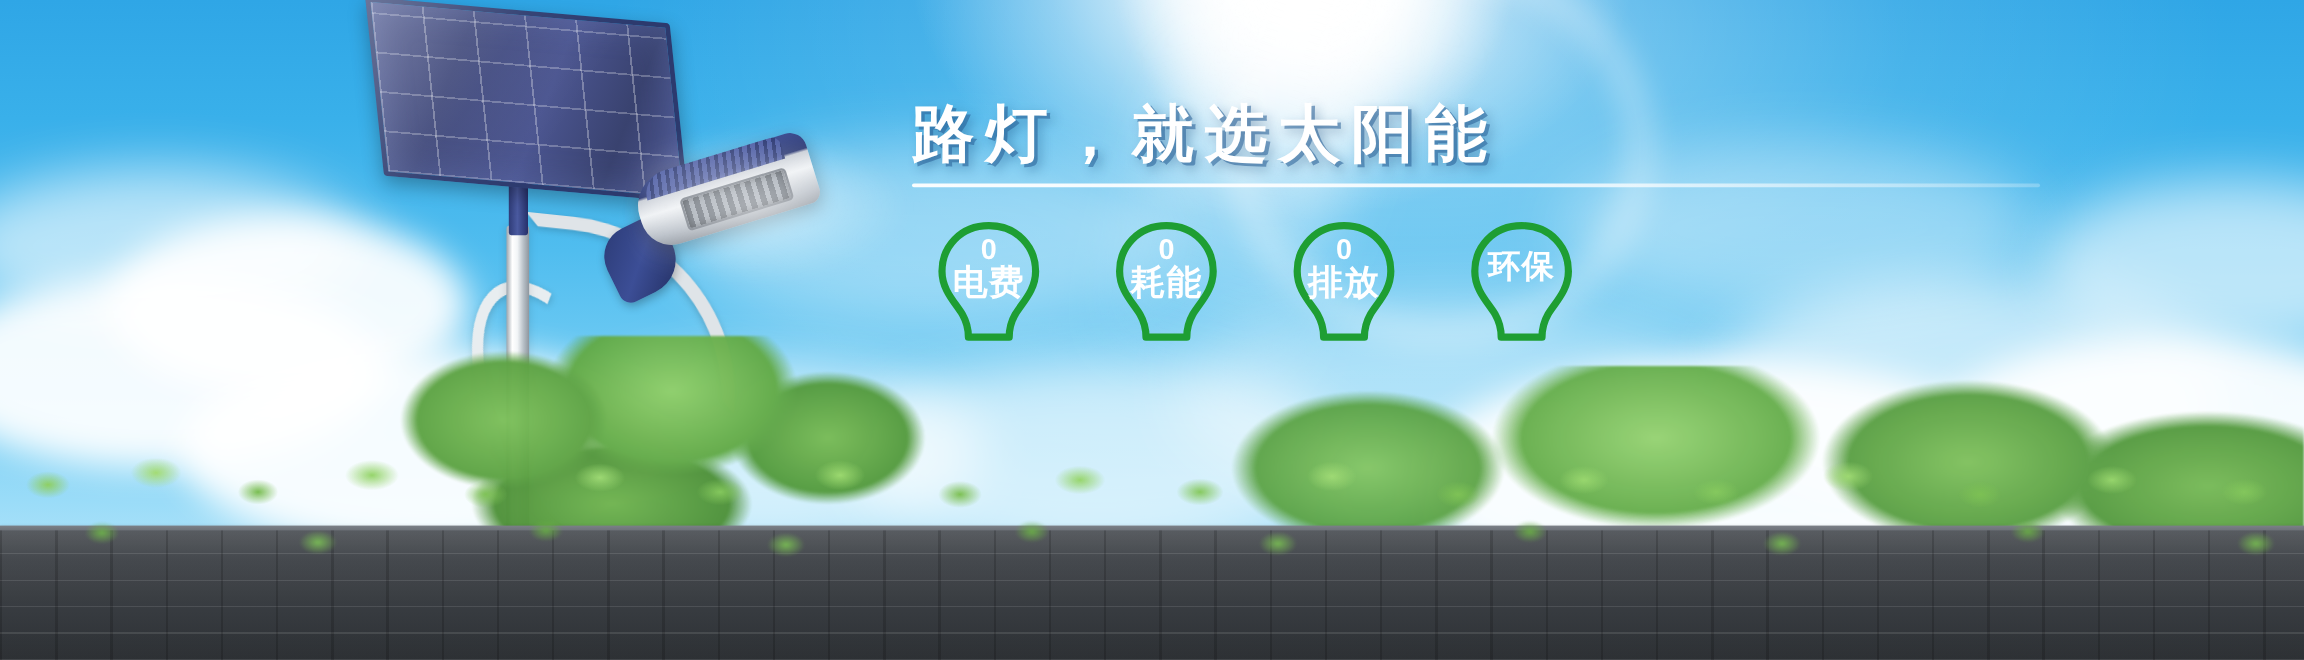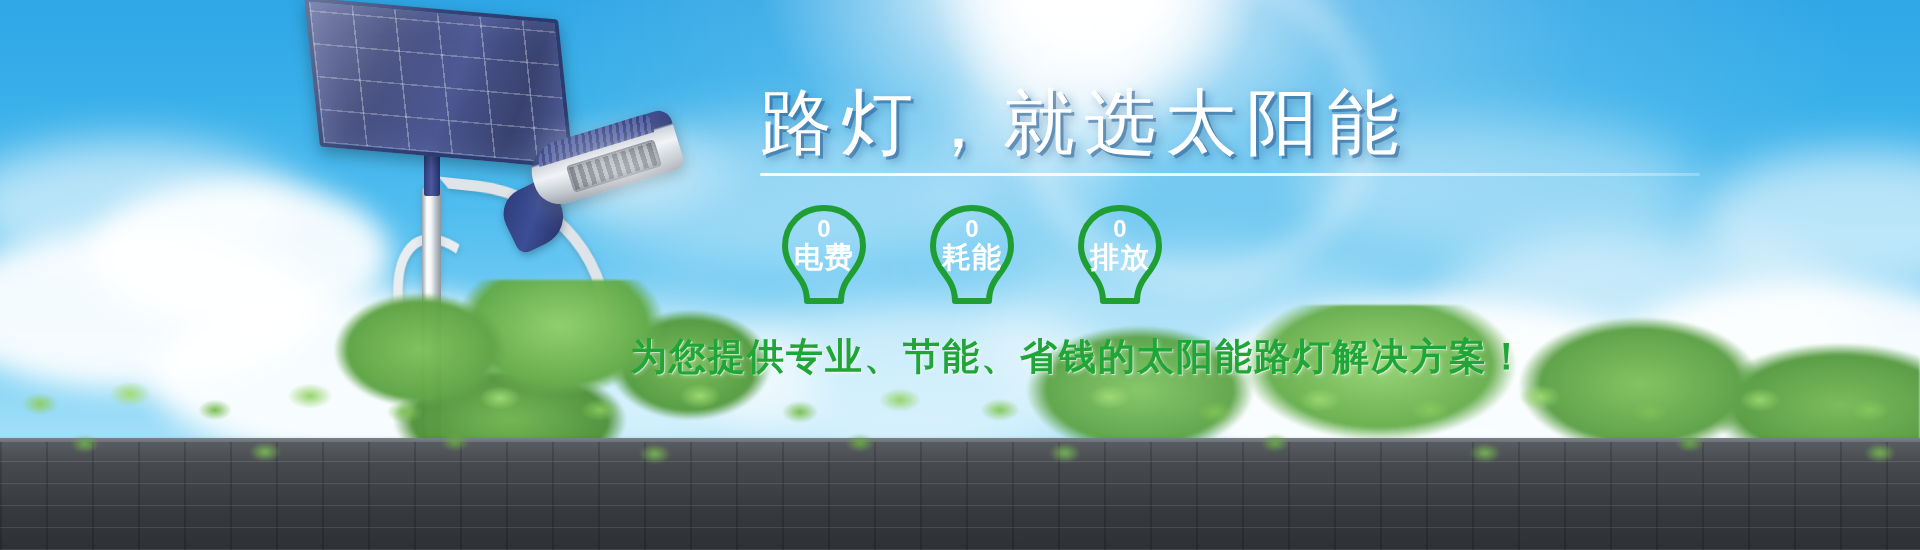--- a/index.html
+++ b/index.html
@@ -183,21 +183,21 @@
   .lampglow{
     position:absolute; left:236px; top:118px; width:230px; height:120px;
     background:radial-gradient(ellipse at 40% 45%, rgba(255,255,255,0.55) 0%, rgba(255,255,255,0.0) 66%);
     filter:blur(9px); pointer-events:none;
   }
 
   
   .copy{ position:absolute; left:760px; top:86px; width:1120px; height:330px; }
 
   .headline{
-    font-size:72px; line-height:1.02; font-weight:normal; letter-spacing:9px;
+    font-size:52px; line-height:1.02; font-weight:bold; letter-spacing:9px;
     color:#ffffff; white-space:nowrap;
     text-shadow:
       3px 3px 0 rgba(40,95,150,0.55),
       5px 5px 10px rgba(20,70,120,0.40);
   }
   .rule{
     margin-top:14px; width:940px; height:3px;
     background:linear-gradient(90deg, rgba(255,255,255,0.95) 0%, rgba(255,255,255,0.85) 55%, rgba(255,255,255,0.25) 100%);
     border-radius:2px;
   }
@@ -303,19 +303,26 @@
       <div class="bulb">
         <svg width="96" height="108" viewBox="0 0 96 108">
           <path d="M48 6 C24 6 9 24 9 44 C9 60 20 70 26 80 C30 87 31 93 31 99 L65 99 C65 93 66 87 70 80 C76 70 87 60 87 44 C87 24 72 6 48 6 Z" fill="none" stroke="#1e9e33" stroke-width="6" stroke-linejoin="round"></path>
         </svg>
         <div class="bulbtext">
           <span class="zero">0</span>
           <span class="bword">排放</span>
         </div>
       </div>
 
+      <div class="bulb noz">
+        <svg width="96" height="108" viewBox="0 0 96 108">
+          <path d="M48 6 C24 6 9 24 9 44 C9 60 20 70 26 80 C30 87 31 93 31 99 L65 99 C65 93 66 87 70 80 C76 70 87 60 87 44 C87 24 72 6 48 6 Z" fill="none" stroke="#1e9e33" stroke-width="6" stroke-linejoin="round"></path>
+        </svg>
+        <div class="bulbtext">
+          <span class="bword">环保</span>
+        </div>
+      </div>
 
     </div>
 
-    <div class="tagline">为您提供专业、节能、省钱的太阳能路灯解决方案！</div>
   </div>
 
 </div>
 
 </body></html>

